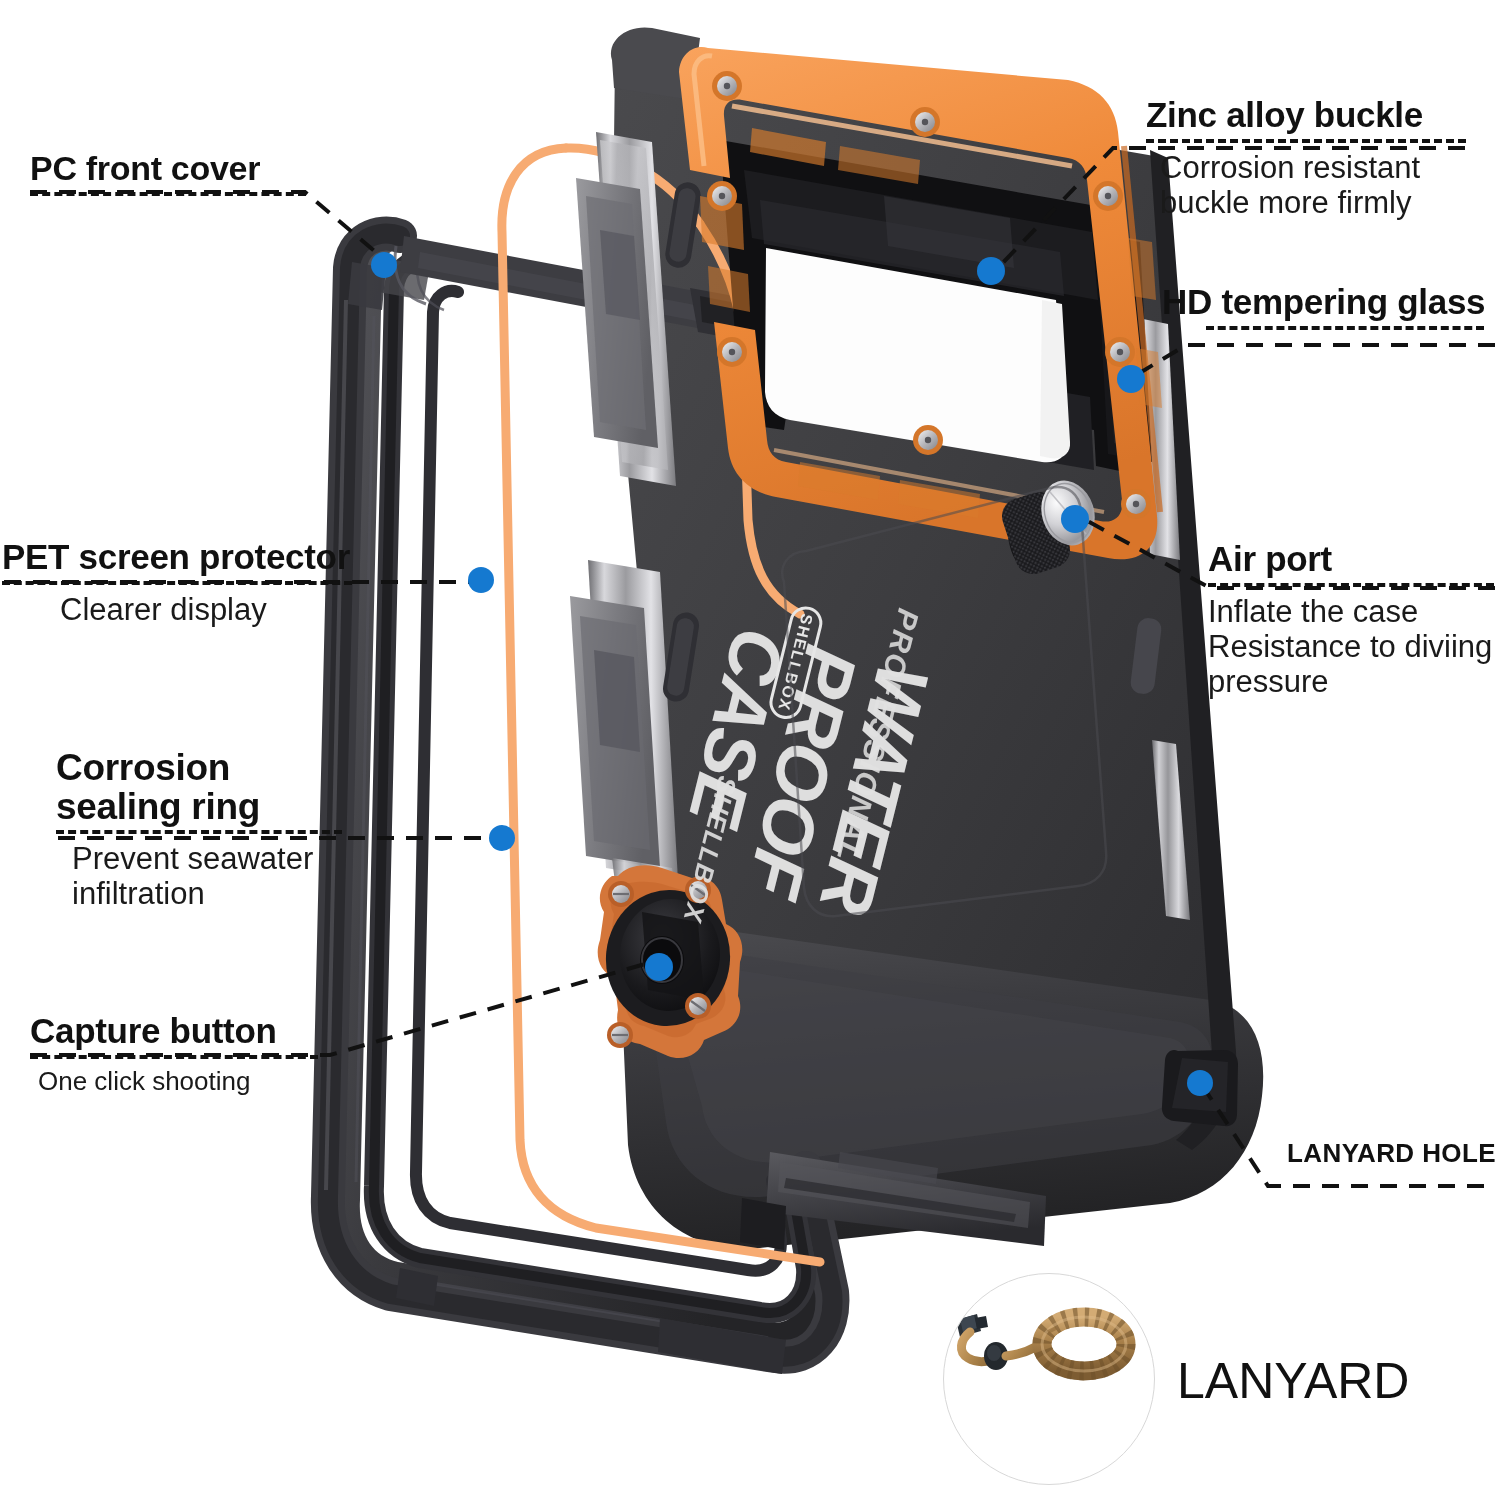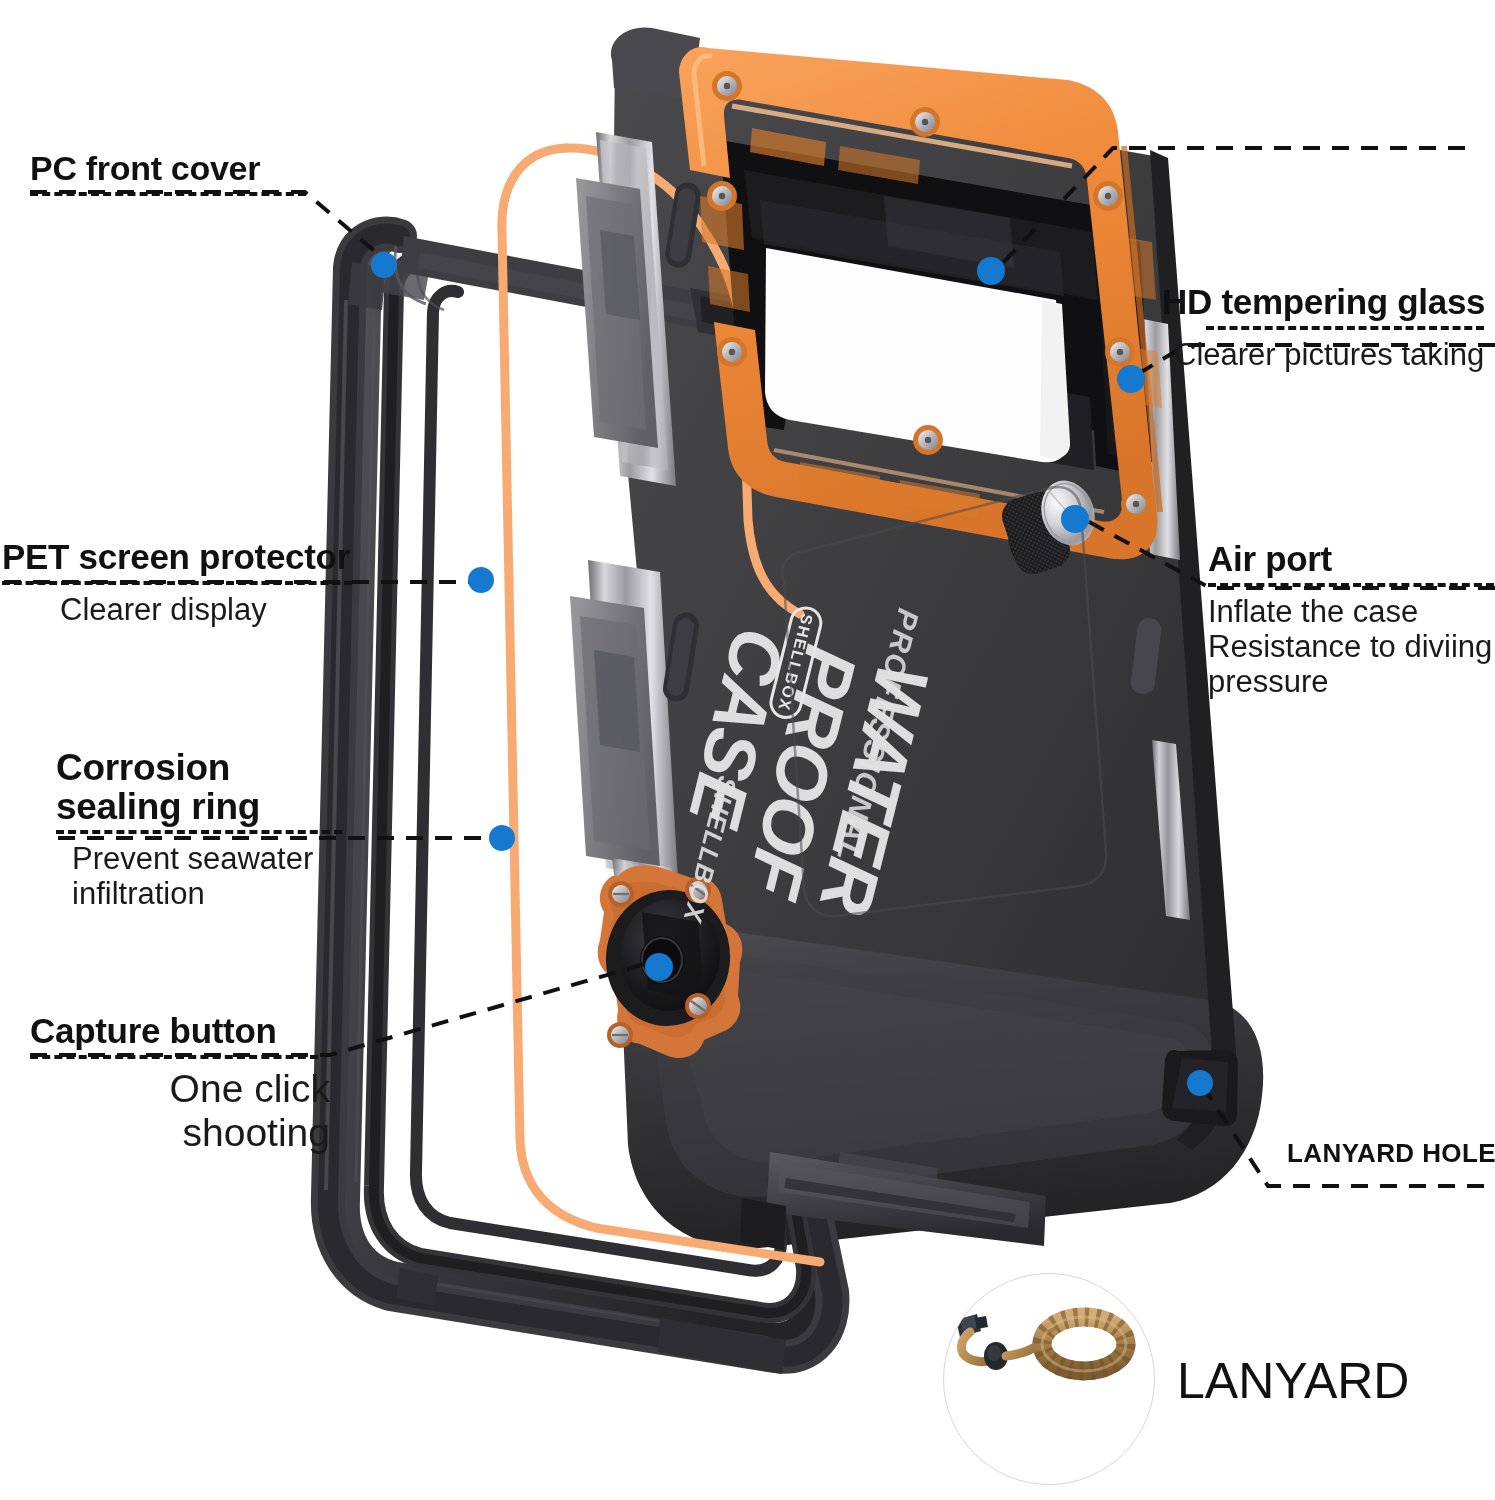--- a/index.html
+++ b/index.html
@@ -483,28 +483,33 @@
     <div class="title" style="font-size:37px;">Corrosion</div>
     <div class="title" style="font-size:37px;">sealing ring</div>
     <div class="rule" style="width:286px;margin-top:4px;"></div>
     <div class="sub" style="font-size:31px;padding-left:16px;margin-top:8px;">Prevent seawater</div>
     <div class="sub" style="font-size:31px;padding-left:16px;">infiltration</div>
   </div>
 
   <div class="callout left" style="left:30px;top:1012px;width:300px;">
     <div class="title" style="font-size:35px;">Capture button</div>
     <div class="rule" style="width:288px;"></div>
-    <div class="sub" style="font-size:39px;padding-left:8px;text-align:right;">One click shooting</div>
-  </div>
-
+    <div class="sub" style="font-size:26px;padding-left:8px;">One click shooting</div>
+  </div>
+
+  <div class="callout right" style="left:1146px;top:96px;width:330px;">
+    <div class="title" style="font-size:35px;">Zinc alloy buckle</div>
+    <div class="rule" style="width:320px;"></div>
+    <div class="sub" style="font-size:31px;padding-left:14px;">Corrosion resistant</div>
+    <div class="sub" style="font-size:31px;padding-left:14px;">buckle more firmly</div>
+  </div>
 
   <div class="callout right" style="left:1162px;top:283px;width:334px;">
     <div class="title" style="font-size:35px;">HD tempering glass</div>
     <div class="rule" style="width:278px;margin-left:44px;"></div>
-    <div class="sub" style="font-size:31px;padding-left:12px;">Clearer pictures taking</div>
   </div>
 
   <div class="callout right" style="left:1208px;top:540px;width:290px;">
     <div class="title" style="font-size:35px;">Air port</div>
     <div class="rule" style="width:286px;"></div>
     <div class="sub" style="font-size:31px;padding-left:0px;">Inflate the case</div>
     <div class="sub" style="font-size:31px;padding-left:0px;">Resistance to diviing</div>
     <div class="sub" style="font-size:31px;padding-left:0px;">pressure</div>
   </div>
 

